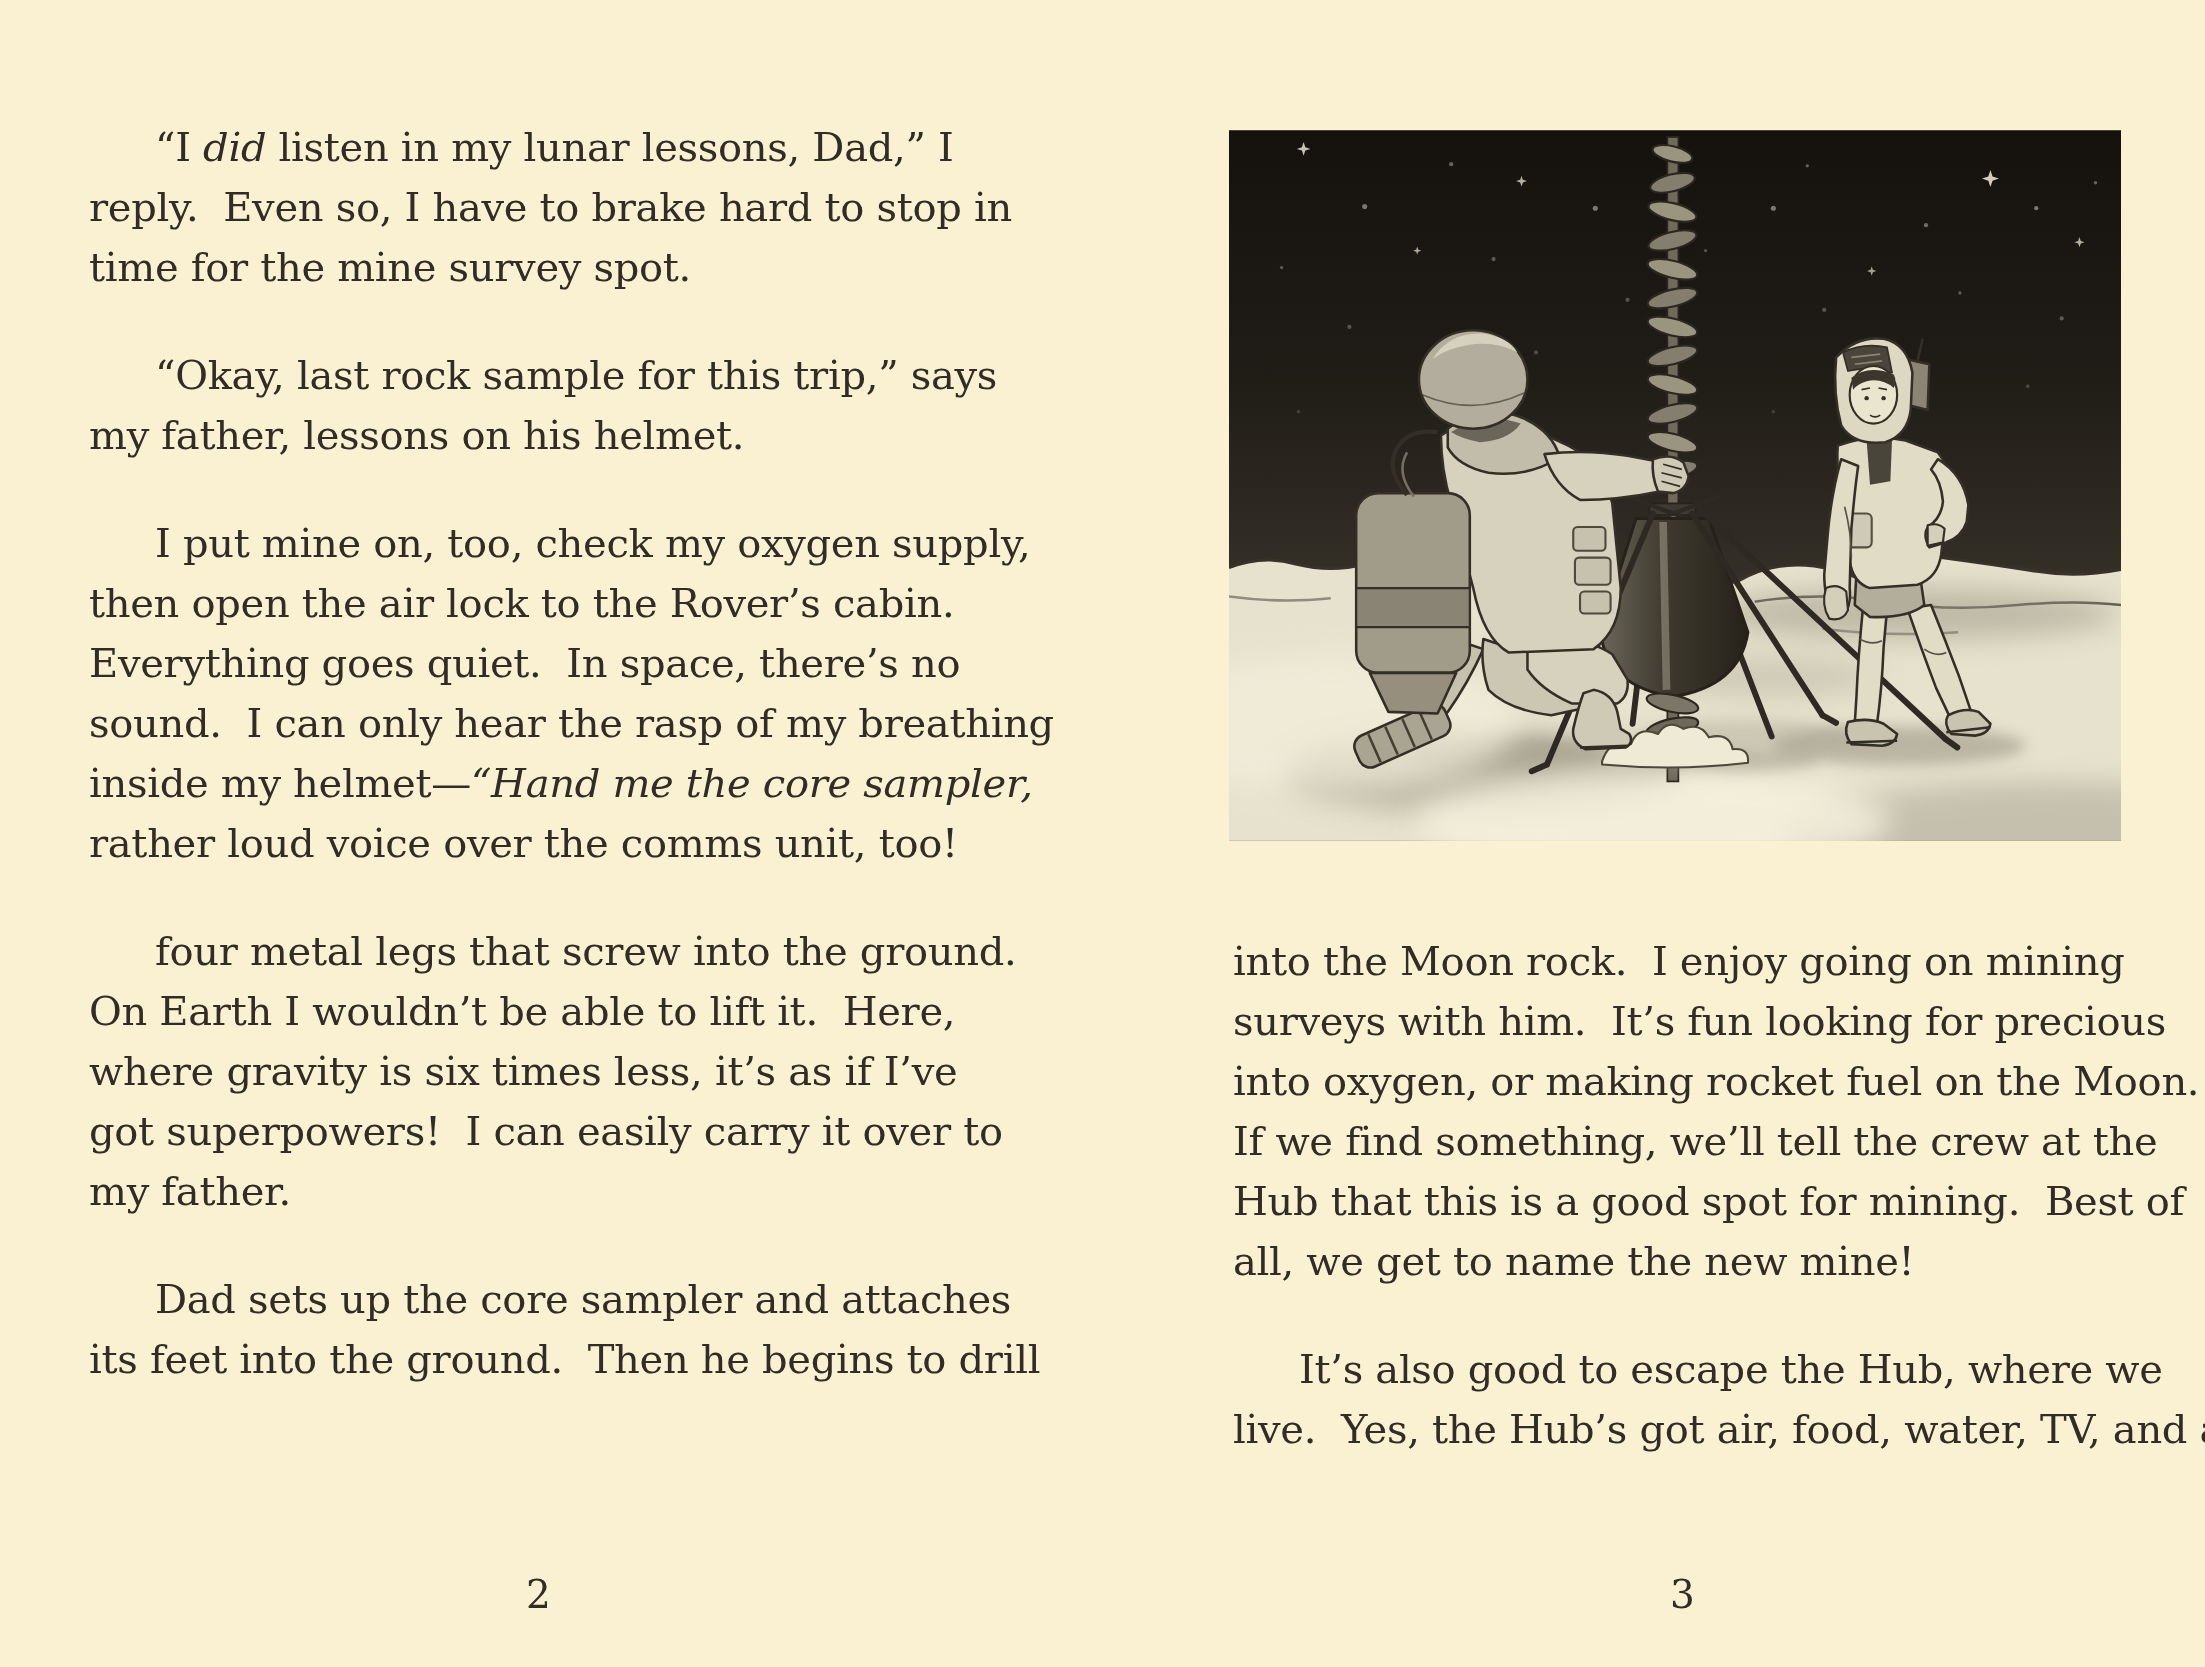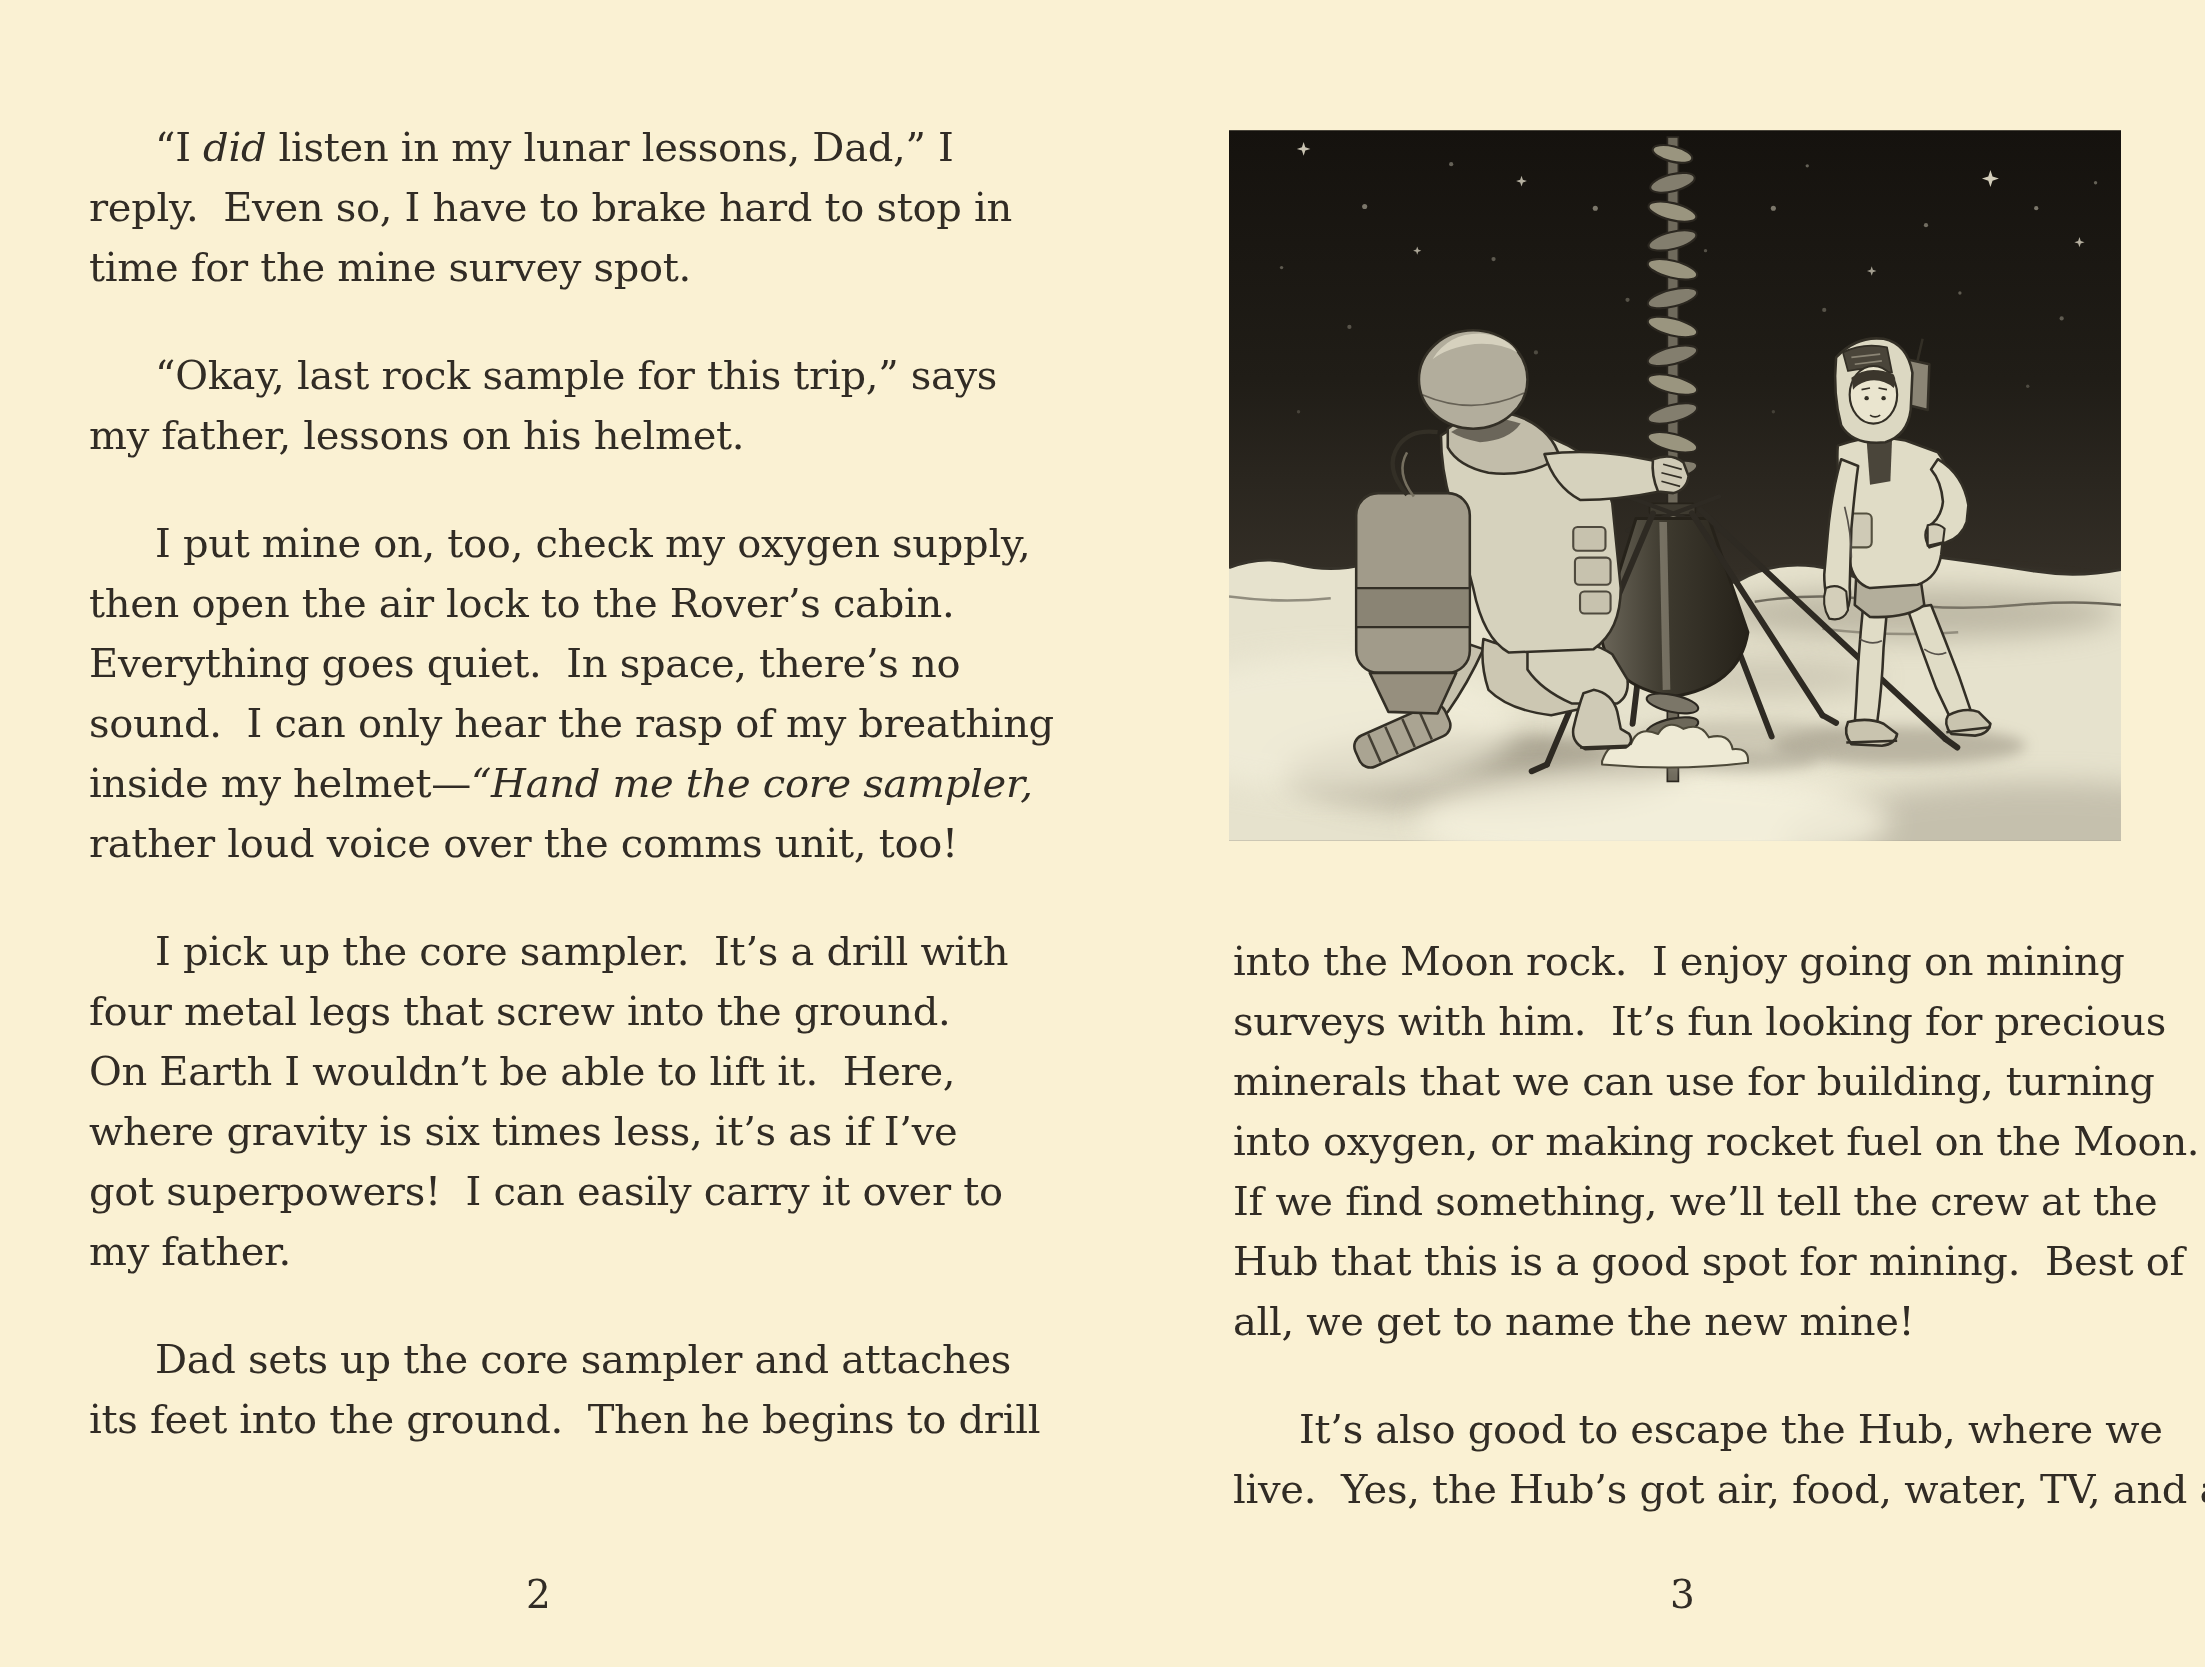--- a/index.html
+++ b/index.html
@@ -49,21 +49,20 @@
       </p>
       <p class="para indent">
         <span class="line"><span>I put mine on, too, check my oxygen supply,</span></span>
         <span class="line"><span>then open the air lock to the Rover’s cabin.</span></span>
         <span class="line"><span>Everything goes quiet.&nbsp; In space, there’s no</span></span>
         <span class="line"><span>sound.&nbsp; I can only hear the rasp of my breathing</span></span>
         <span class="line"><span>inside my helmet—</span><em>“Hand me the core sampler,</em></span>
         <span class="line"><span>rather loud voice over the comms unit, too!</span></span>
       </p>
       <p class="para indent">
-        <span class="line"><span>I pick up the core sampler.&nbsp; It’s a drill with</span></span>
         <span class="line"><span>four metal legs that screw into the ground.</span></span>
         <span class="line"><span>On Earth I wouldn’t be able to lift it.&nbsp; Here,</span></span>
         <span class="line"><span>where gravity is six times less, it’s as if I’ve</span></span>
         <span class="line"><span>got superpowers!&nbsp; I can easily carry it over to</span></span>
         <span class="line"><span>my father.</span></span>
       </p>
       <p class="para indent">
         <span class="line"><span>Dad sets up the core sampler and attaches</span></span>
         <span class="line"><span>its feet into the ground.&nbsp; Then he begins to drill</span></span>
       </p>
@@ -286,21 +285,20 @@
           <path d="M726,444 q8,30 8,60"></path>
         </g>
       </g>
     </svg>
   </figure>
 
   <div class="text-col" id="right-col">
       <p class="para">
         <span class="line"><span>into the Moon rock.&nbsp; I enjoy going on mining</span></span>
         <span class="line"><span>surveys with him.&nbsp; It’s fun looking for precious</span></span>
-        <span class="line"><span>minerals that we can use for building, turning</span></span>
         <span class="line"><span>into oxygen, or making rocket fuel on the Moon.</span></span>
         <span class="line"><span>If we find something, we’ll tell the crew at the</span></span>
         <span class="line"><span>Hub that this is a good spot for mining.&nbsp; Best of</span></span>
         <span class="line"><span>all, we get to name the new mine!</span></span>
       </p>
       <p class="para indent">
         <span class="line"><span>It’s also good to escape the Hub, where we</span></span>
         <span class="line"><span>live.&nbsp; Yes, the Hub’s got air, food, water, TV, and all</span></span>
       </p>
     </div>

